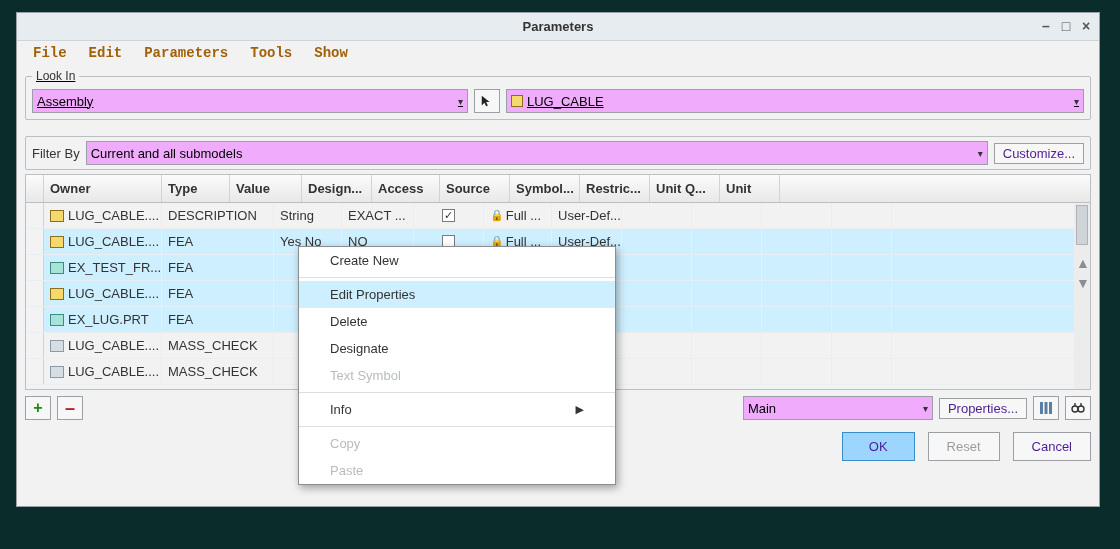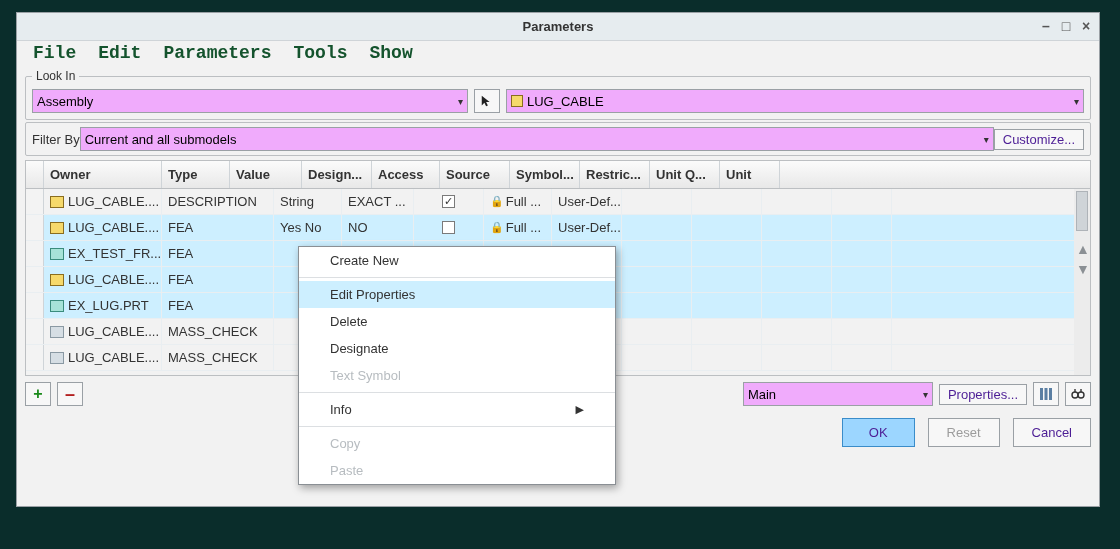--- a/index.html
+++ b/index.html
@@ -3,32 +3,32 @@
 <meta charset="utf-8">
 <style>
   * { box-sizing: border-box; margin: 0; padding: 0; font-family: "Segoe UI", Tahoma, sans-serif; font-size: 13px; }
   body { background: #0a2d2b; width:1120px; height:549px; overflow:hidden; }
   .window { position:absolute; left:16px; top:12px; width:1084px; height:495px; background:#f2f2f2; border:1px solid #9aa0a5; }
   .titlebar { height:28px; background:#e6ecef; border-bottom:1px solid #cfd4d8; display:flex; align-items:center; position:relative; }
   .titlebar-title { position:absolute; left:50%; transform:translateX(-50%); font-size:13px; color:#333; font-weight:600; }
   .title-controls { position:absolute; right:4px; top:4px; display:flex; gap:2px; }
   .title-btn { width:18px; height:18px; display:flex; align-items:center; justify-content:center; color:#555; cursor:pointer; font-weight:bold; font-size:14px; }
   .menubar { height:24px; display:flex; align-items:center; padding:0 6px; gap:2px; }
-  .menubar span { padding:2px 10px; color:#14532d; font-family: "Courier New", monospace; font-weight:bold; font-size:18px; cursor:pointer; }
+  .menubar span { padding:2px 10px; color:#a16207; font-family: "Courier New", monospace; font-weight:bold; font-size:14px; cursor:pointer; }
   .panel-body { padding:4px 8px 8px 8px; position:relative; }
-  fieldset.lookin { border:1px solid #bcbfc2; border-radius:2px; padding:6px; margin-bottom:2px; }
+  fieldset.lookin { border:1px solid #bcbfc2; border-radius:2px; padding:6px; margin-bottom:16px;text-decoration:underline; }
   fieldset.lookin legend { padding:0 4px; color:#333; font-size:12px; }
   .lookin-row { display:flex; gap:6px; align-items:center; }
   .dd { background:#f0abfc; border:1px solid #9aa0a5; height:24px; display:flex; align-items:center; padding:0 4px; position:relative; }
   .dd .arrow { margin-left:auto; font-size:10px; color:#333; }
   .dd.assembly { width:436px; }
   .iconbtn { width:26px; height:24px; border:1px solid #9aa0a5; background:#f7f7f7; display:flex; align-items:center; justify-content:center; cursor:pointer; }
   .dd.target { flex:1; }
   .yellow-rect { width:12px; height:12px; background:#f6d96b; border:1px solid #8a6d1f; margin-right:4px; }
-  .filterbar { border:1px solid #bcbfc2; border-radius:2px; padding:4px 6px; display:flex; align-items:center; margin-bottom:4px; }
+  .filterbar { border:1px solid #bcbfc2; border-radius:2px; padding:4px 6px; display:flex; gap:6px; align-items:center; margin-bottom:4px; }
   .filterbar-label { color:#333; }
   .dd.filter { flex:1; }
   .btn { border:1px solid #9aa0a5; background:#f7f7f7; padding:4px 10px; cursor:pointer; color:#4c1d95; }
   .btn.small { padding:2px 8px; }
   .grid-wrap { border:1px solid #bcbfc2; position:relative; height:216px; overflow:hidden; }
   .grid-header { display:flex; height:28px; background:linear-gradient(#fbfbfb,#e8e8e8); border-bottom:1px solid #bcbfc2; }
   .grid-header .hcell { border-right:1px solid #cfd4d8; display:flex; align-items:center; padding:0 6px; color:#333; font-weight:600; white-space:nowrap; overflow:hidden; }
   .row { display:flex; height:26px; border-bottom:1px solid #e9eef1; }
   .row.sel { background:#cdefff; }
   .cell { border-right:1px solid #e9eef1; display:flex; align-items:center; padding:0 6px; color:#333; white-space:nowrap; overflow:hidden; }

